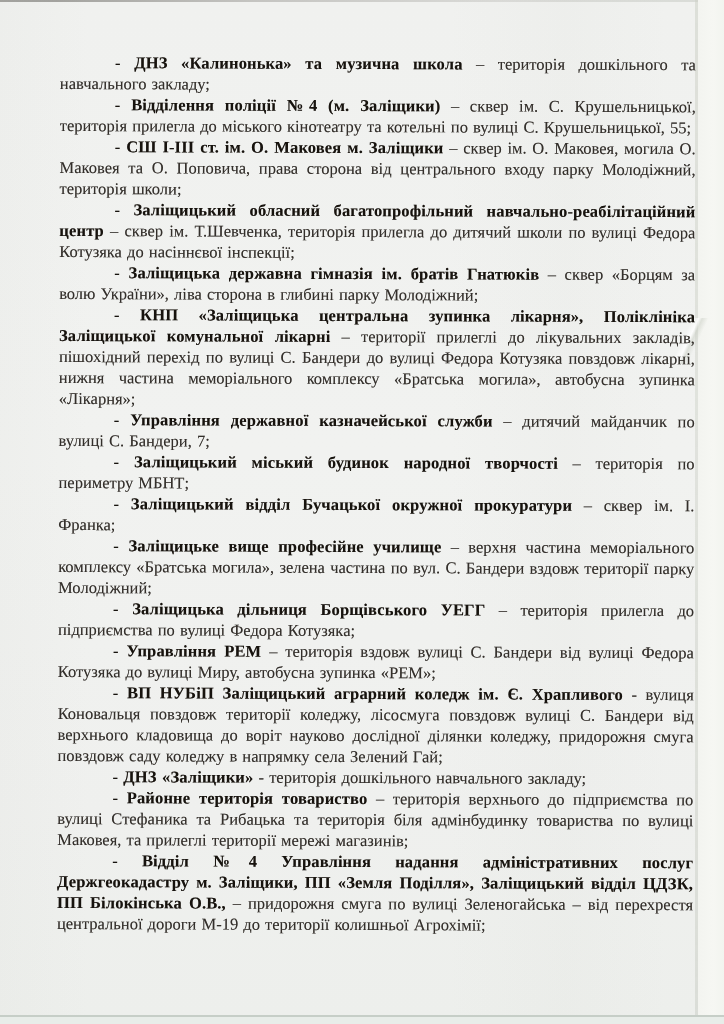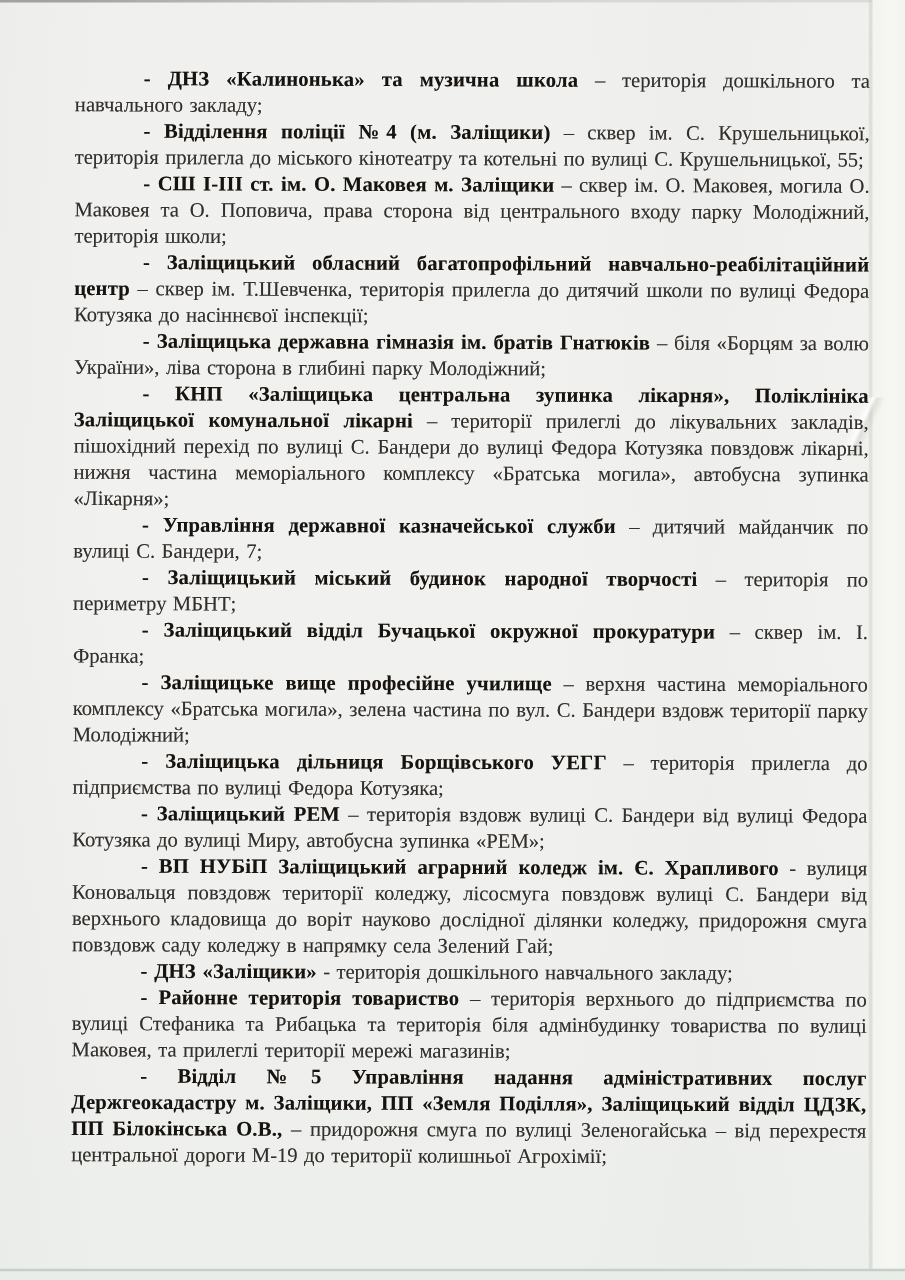--- a/index.html
+++ b/index.html
@@ -72,25 +72,25 @@
 <div class="right-fold"></div>
 <div class="right-strip"></div>
 <div class="crease"></div>
 <div class="scanner-strip"></div>
 
 <div class="content">
   <p><b>- ДНЗ «Калинонька» та музична школа</b><span> – територія дошкільного та навчального закладу;</span></p>
   <p><b>- Відділення поліції №4 (м. Заліщики)</b><span> – сквер ім. С. Крушельницької, територія прилегла до міського кінотеатру та котельні по вулиці С. Крушельницької, 55;</span></p>
   <p><b>- СШ І-ІІІ ст. ім. О. Маковея м. Заліщики</b><span> – сквер ім. О. Маковея, могила О. Маковея та О. Поповича, права сторона від центрального входу парку Молодіжний, територія школи;</span></p>
   <p><b>- Заліщицький обласний багатопрофільний навчально-реабілітаційний центр</b><span> – сквер ім. Т.Шевченка, територія прилегла до дитячий школи по вулиці Федора Котузяка до насіннєвої інспекції;</span></p>
-  <p><b>- Заліщицька державна гімназія ім. братів Гнатюків</b><span> – біля «Борцям за волю України», ліва сторона в глибині парку Молодіжний;</span></p>
+  <p><b>- Заліщицька державна гімназія ім. братів Гнатюків</b><span> – сквер «Борцям за волю України», ліва сторона в глибині парку Молодіжний;</span></p>
   <p><b>- КНП «Заліщицька центральна зупинка лікарня», Поліклініка Заліщицької комунальної лікарні</b><span> – території прилеглі до лікувальних закладів, пішохідний перехід по вулиці С. Бандери до вулиці Федора Котузяка повздовж лікарні, нижня частина меморіального комплексу «Братська могила», автобусна зупинка «Лікарня»;</span></p>
   <p><b>- Управління державної казначейської служби</b><span> – дитячий майданчик по вулиці С. Бандери, 7;</span></p>
   <p><b>- Заліщицький міський  будинок народної творчості</b><span> – територія по периметру МБНТ;</span></p>
   <p><b>- Заліщицький відділ Бучацької окружної прокуратури</b><span> – сквер ім. І. Франка;</span></p>
   <p><b>- Заліщицьке вище професійне училище</b><span> – верхня частина меморіального комплексу «Братська могила», зелена частина по вул. С. Бандери вздовж території парку Молодіжний;</span></p>
   <p><b>- Заліщицька дільниця Борщівського УЕГГ</b><span> – територія прилегла до підприємства по вулиці Федора Котузяка;</span></p>
-  <p><b>- Заліщицький РЕМ</b><span> – територія вздовж вулиці С. Бандери від вулиці Федора Котузяка до вулиці Миру, автобусна зупинка «РЕМ»;</span></p>
+  <p><b>- Управління РЕМ</b><span> – територія вздовж вулиці С. Бандери від вулиці Федора Котузяка до вулиці Миру, автобусна зупинка «РЕМ»;</span></p>
   <p><b>- ВП НУБіП Заліщицький аграрний коледж ім. Є. Храпливого</b><span> - вулиця Коновальця повздовж території коледжу, лісосмуга повздовж вулиці С. Бандери від верхнього кладовища до воріт науково дослідної ділянки коледжу, придорожня смуга повздовж саду коледжу в напрямку села Зелений Гай;</span></p>
   <p><b>- ДНЗ «Заліщики»</b><span> - територія дошкільного навчального закладу;</span></p>
   <p><b>- Районне територія товариство</b><span> – територія верхнього до підприємства по вулиці Стефаника та Рибацька та територія біля адмінбудинку товариства по вулиці Маковея, та прилеглі території мережі магазинів;</span></p>
-  <p><b>- Відділ №5 Управління надання адміністративних послуг Держгеокадастру м. Заліщики, ПП «Земля Поділля», Заліщицький відділ ЦДЗК, ПП Білокінська О.В.,</b><span> – придорожня смуга по вулиці Зеленогайська – від перехрестя центральної дороги М-19 до території колишньої Агрохімії;</span></p>
+  <p><b>- Відділ №4 Управління надання адміністративних послуг Держгеокадастру м. Заліщики, ПП «Земля Поділля», Заліщицький відділ ЦДЗК, ПП Білокінська О.В.,</b><span> – придорожня смуга по вулиці Зеленогайська – від перехрестя центральної дороги М-19 до території колишньої Агрохімії;</span></p>
 </div>
 
 </body></html>

